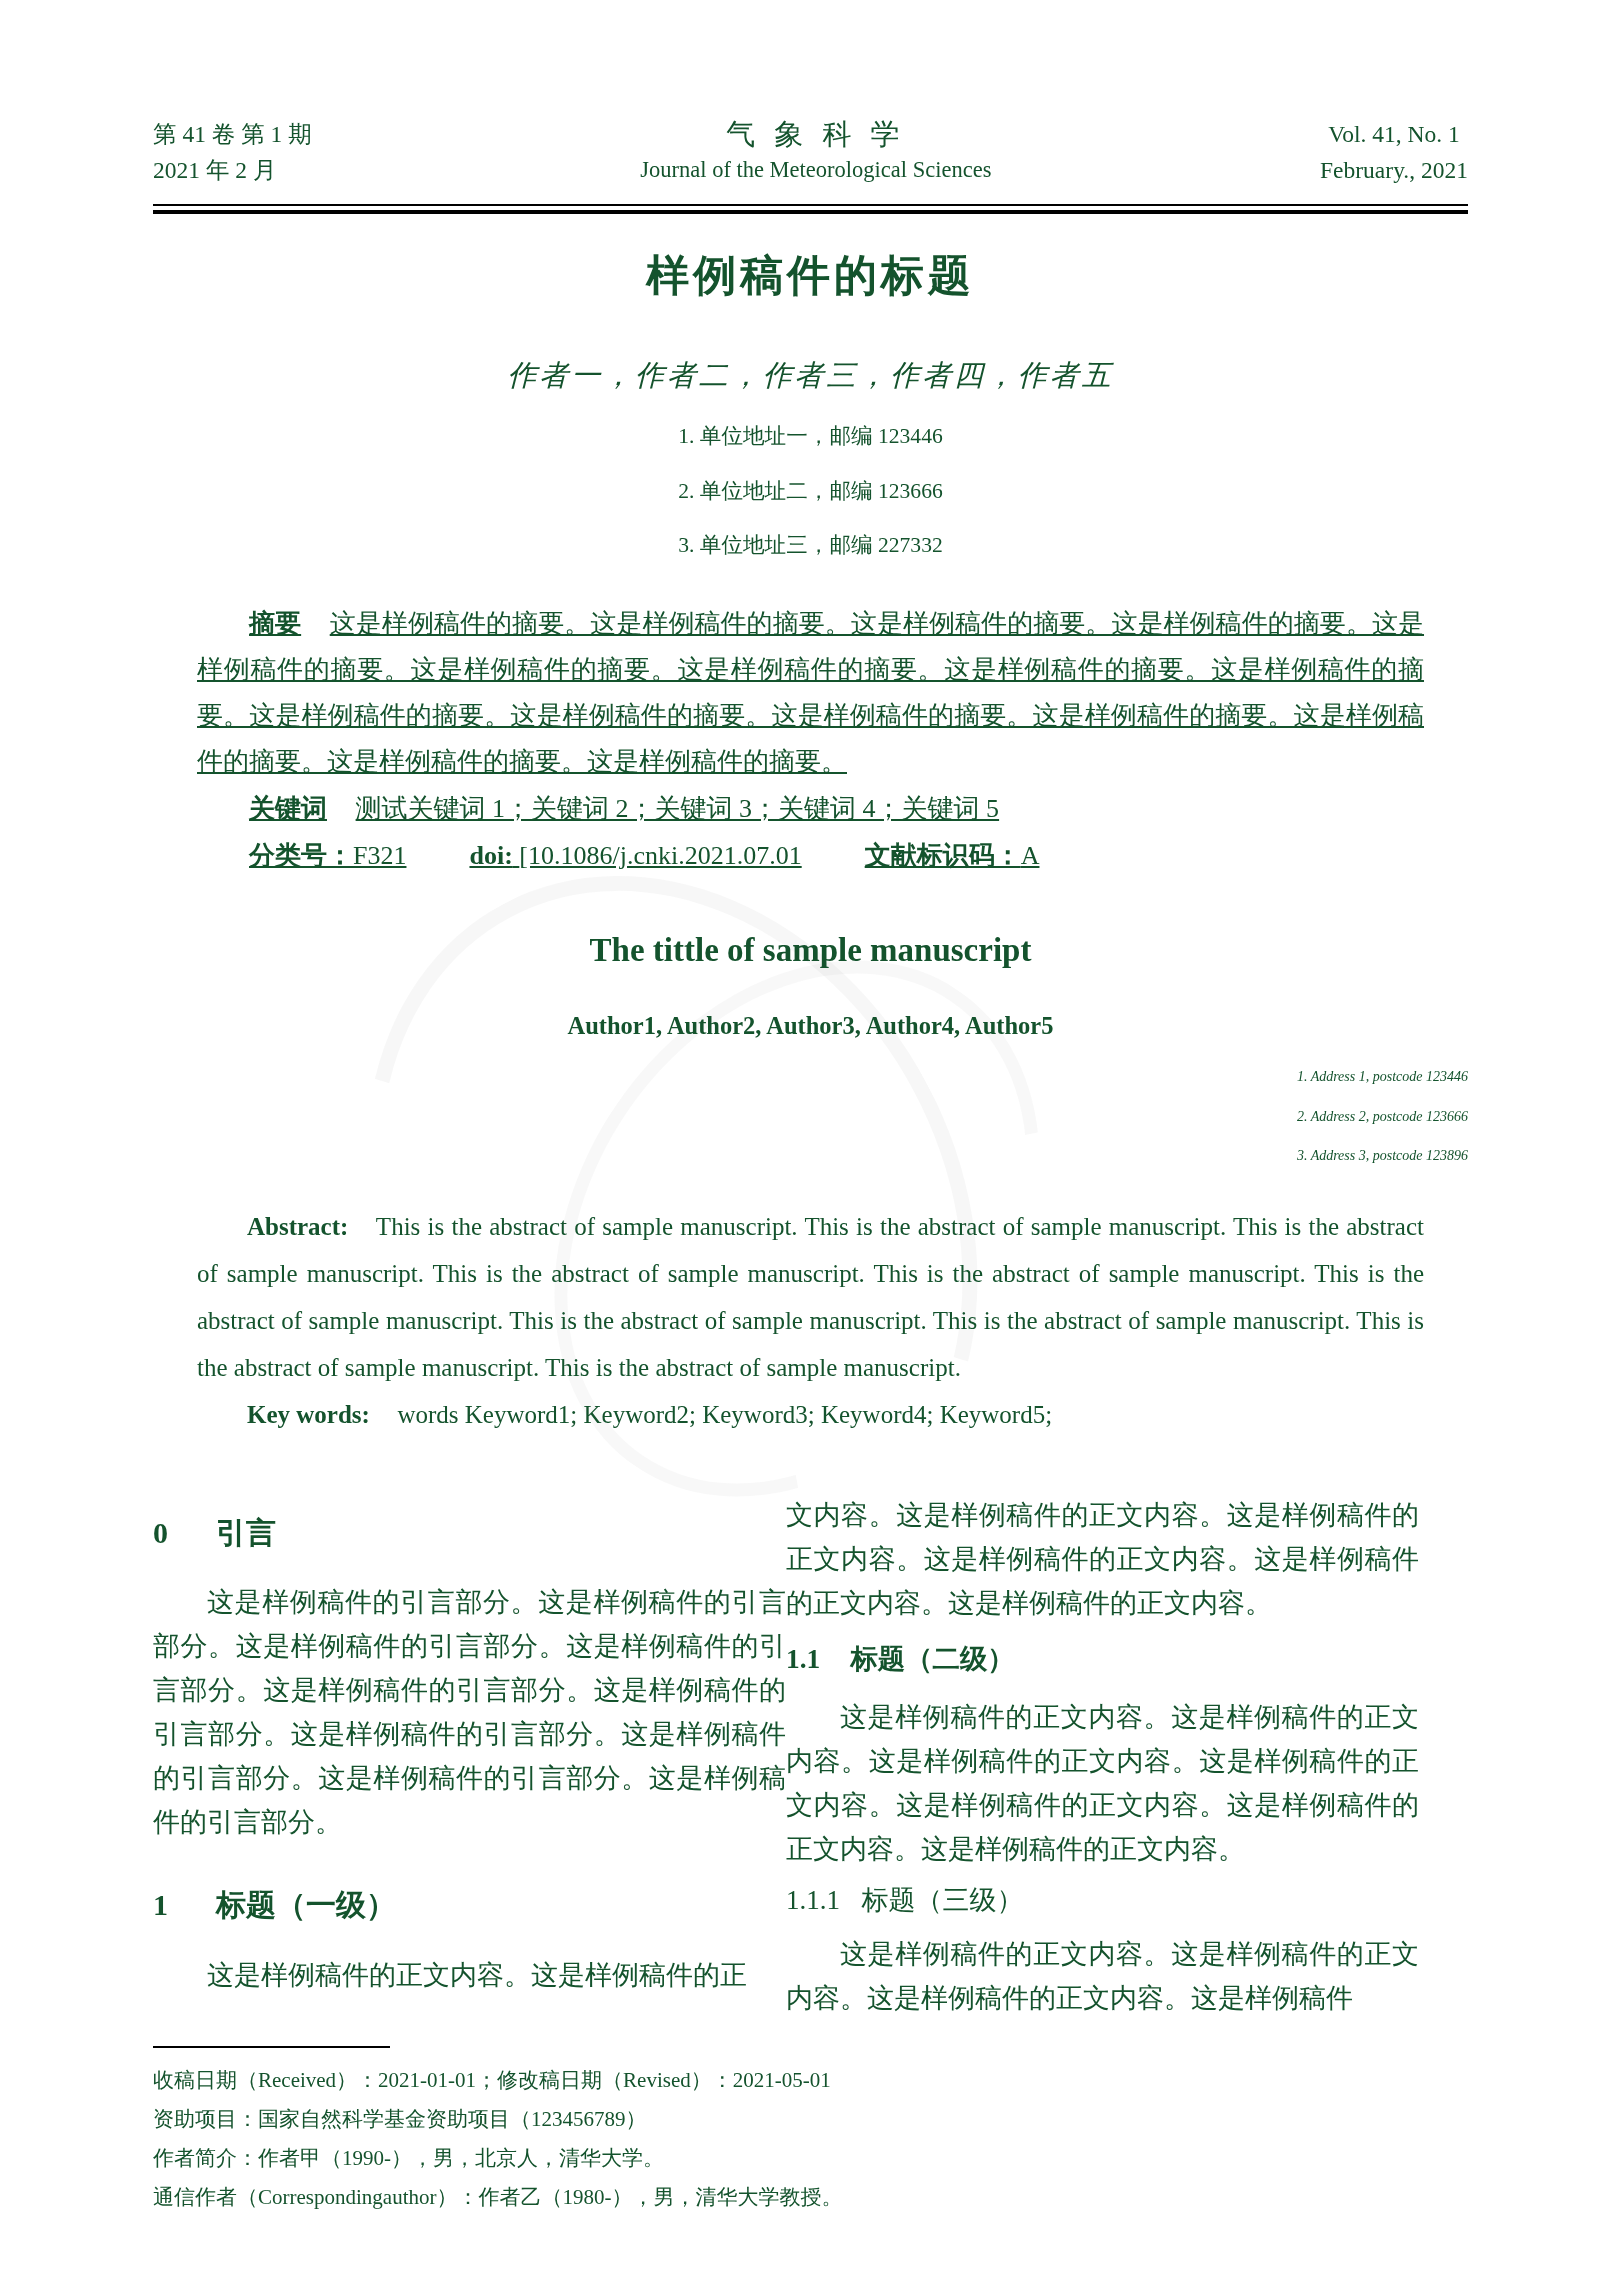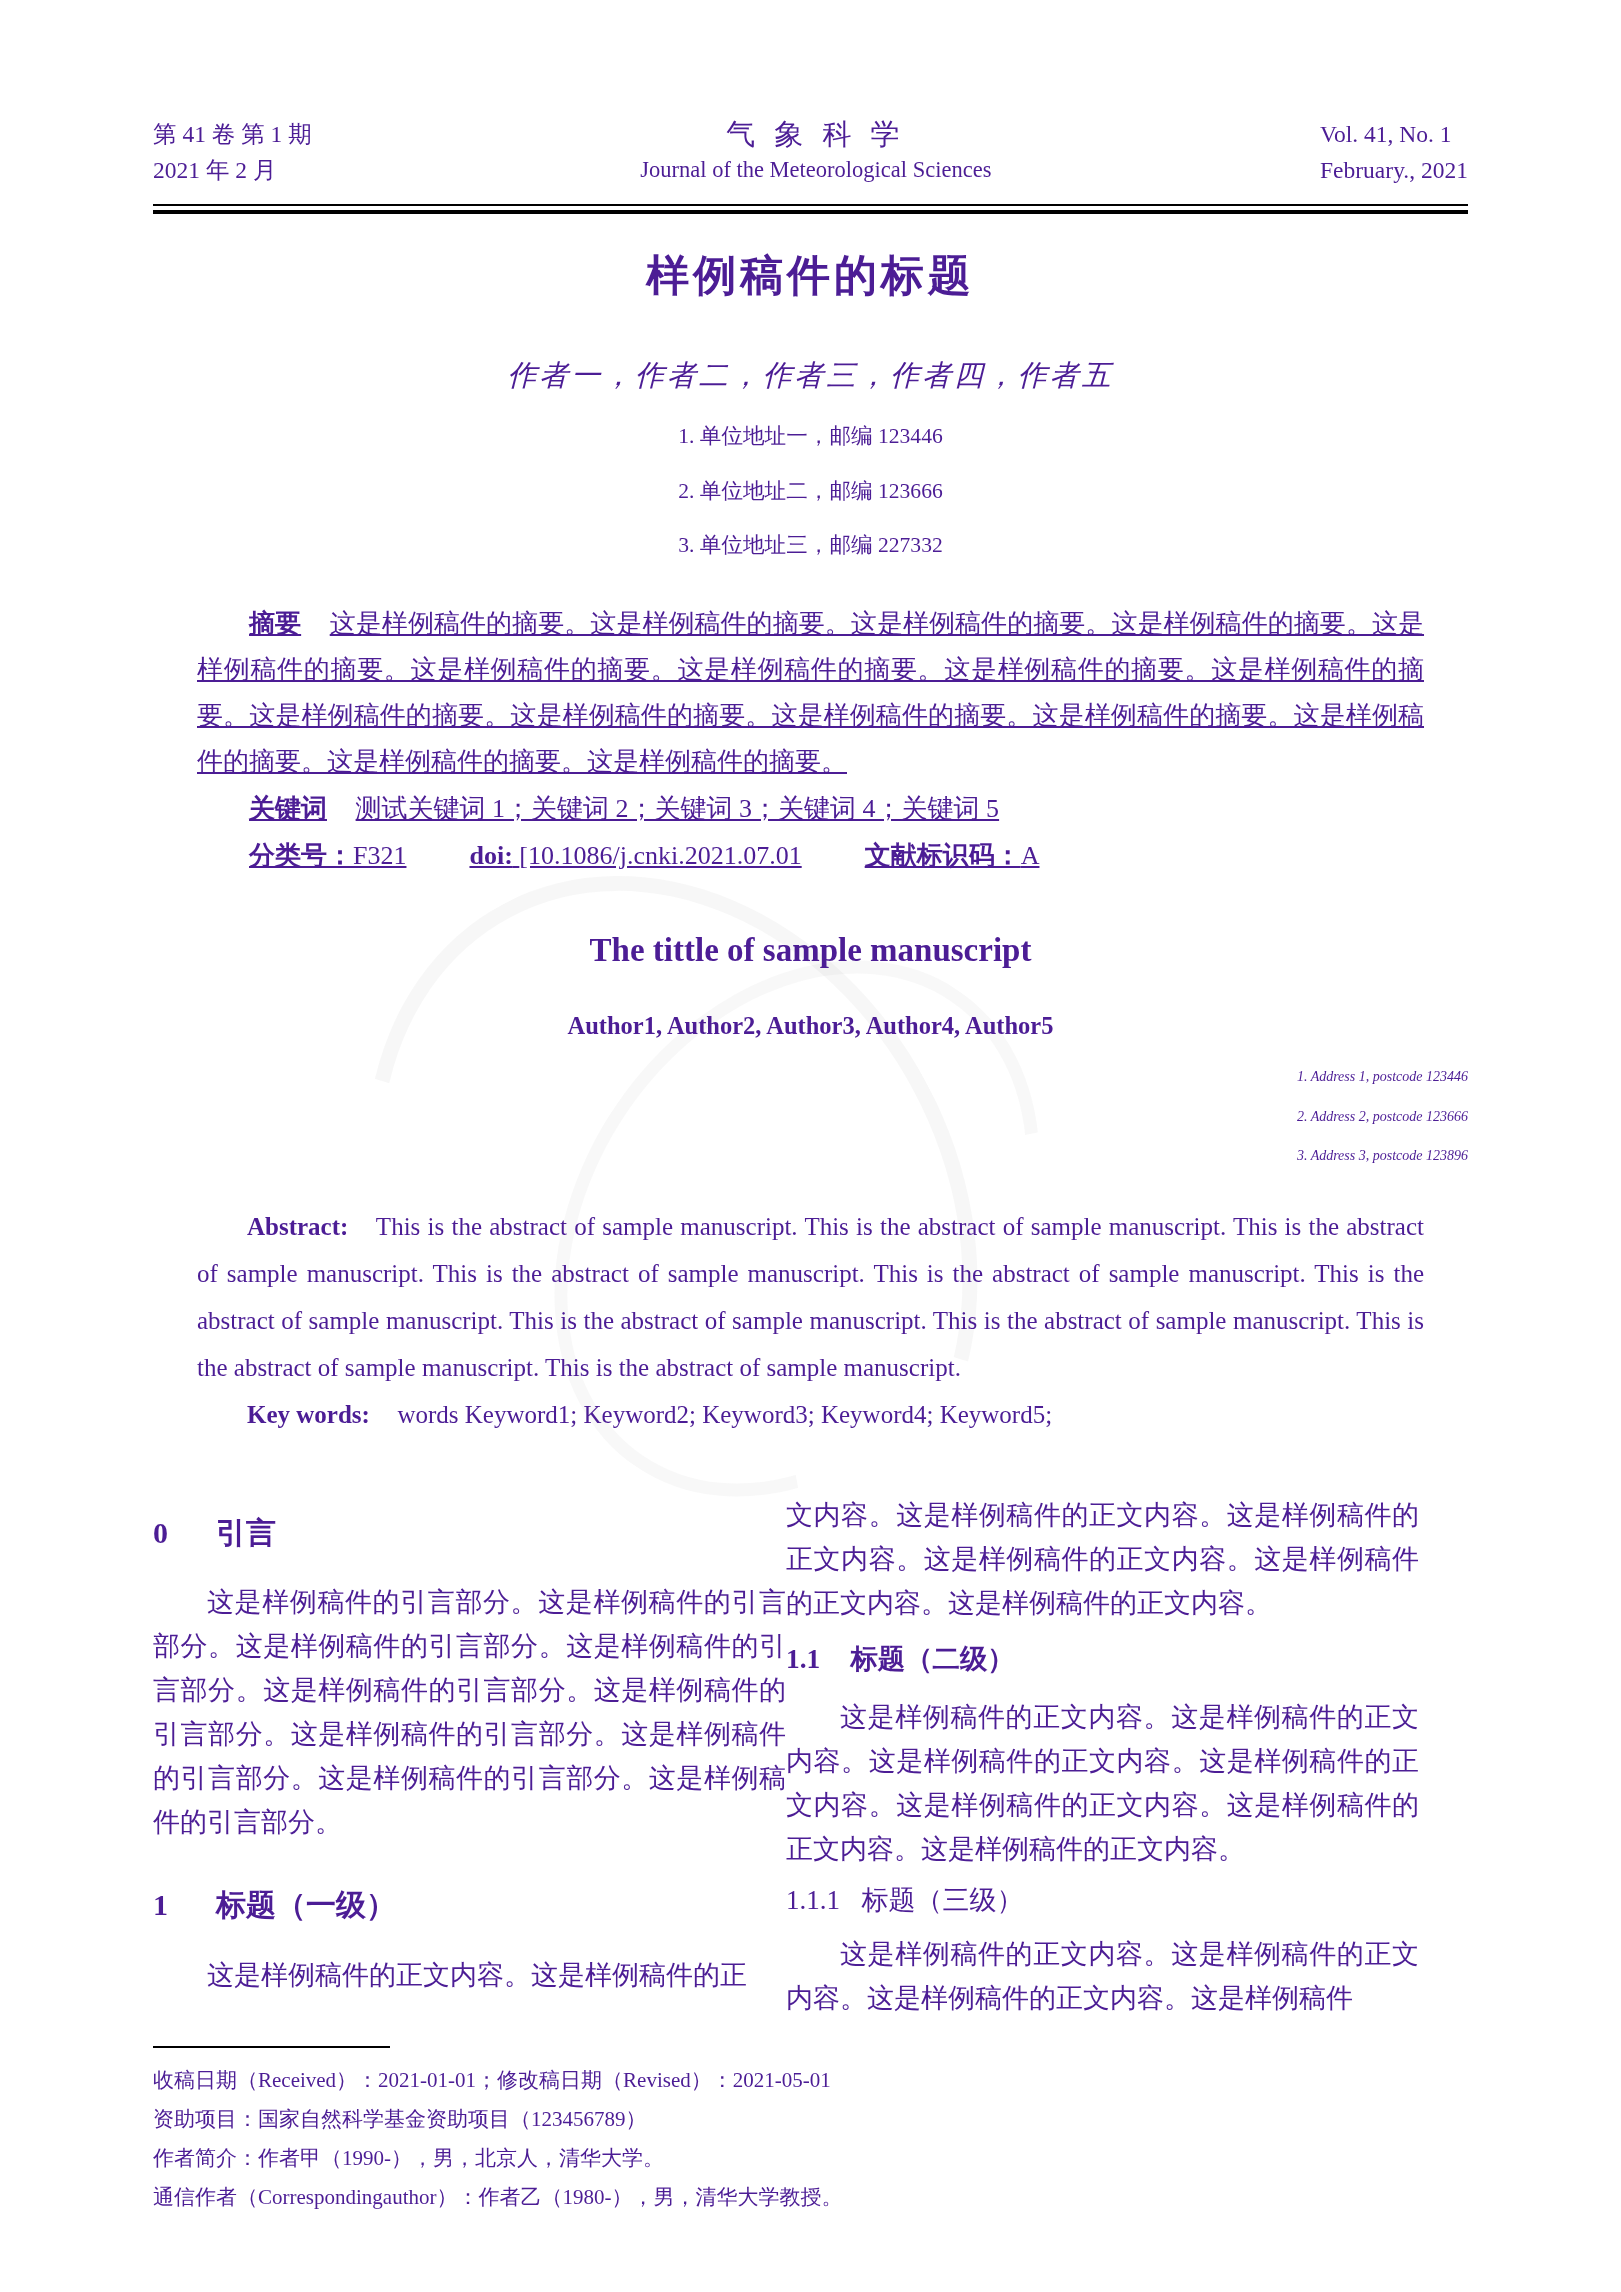--- a/index.html
+++ b/index.html
@@ -1,31 +1,31 @@
 <!DOCTYPE html>
 <html><head>
 <meta charset="utf-8">
 <style>
   html,body{margin:0;padding:0;background:#888;}
   .page{
     position:relative;
     width:1621px;height:2293px;
     margin:0 auto;
     background:#ffffff;
-    color:#4c1d95;
+    color:#14532d;
     font-family:"Liberation Serif", serif;
     overflow:hidden;
   }
   .content{position:relative;padding:116px 153px 0 153px;}
 
   
   .jheader{display:flex;justify-content:space-between;align-items:flex-end;}
   .jheader .hcol{line-height:36px;font-size:23.5px;}
   .jheader .hcol.center{text-align:center;}
-  .jheader .hcol.right{text-align:left;}
+  .jheader .hcol.right{text-align:center;}
   .jheader .cn-journal{font-size:29px;letter-spacing:5.9px;}
   .jheader .sub{font-size:22.5px;}
   .rule-double{margin-top:15.7px;height:3.9px;border-top:2px solid #000;border-bottom:4.9px solid #000;}
 
   
   .cn-title{margin-top:33px;text-align:center;font-family:"Liberation Sans",sans-serif;font-weight:bold;font-size:43px;letter-spacing:3.9px;}
   .cn-authors{margin-top:51px;text-align:center;font-style:italic;font-size:29px;letter-spacing:2.9px;}
   .affils{margin-top:25.5px;}
   .affils p{margin:0 0 25.5px 0;text-align:center;font-size:21.6px;}
   .en-affils p{font-style:italic;font-size:14px;margin:0 0 23.5px 0;text-align:right;}

